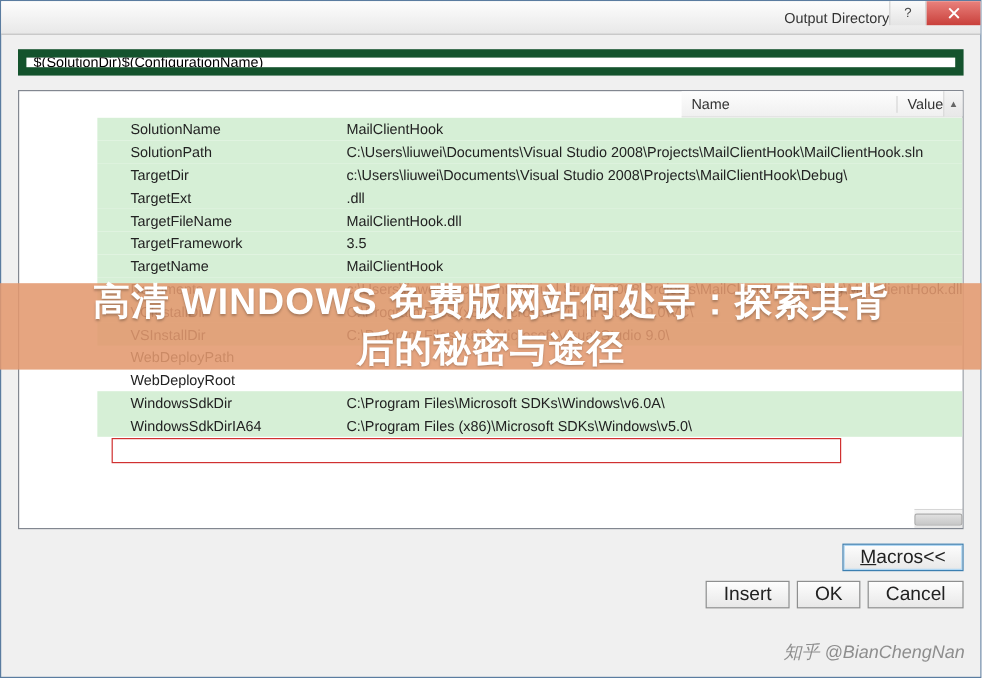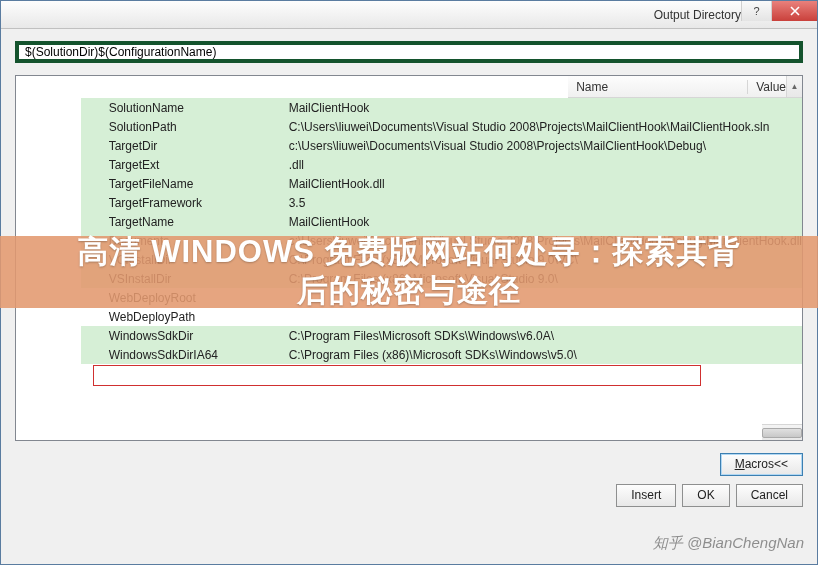--- a/index.html
+++ b/index.html
@@ -9,42 +9,42 @@
 .titlebar { height: 28px; background: linear-gradient(#fdfdfd, #e8e8e8); display: flex; align-items: center; padding-left: 8px; border-bottom: 1px solid #c0c0c0; text-align: right; }
 .titlebar-text { font-size: 12px; color: #333; flex: 1; }
 .win-btns { display: flex; height: 100%; }
 .win-btn { width: 30px; height: 20px; margin-top: 0; display: flex; align-items: center; justify-content: center; font-size: 11px; color: #444; border-left: 1px solid #d0d0d0; background: linear-gradient(#fafafa,#e4e4e4); }
 .win-btn.help { border-radius: 0; }
 .win-btn.close { width: 46px; background: linear-gradient(#e9817c,#c9403b); color: #fff; }
 .win-btn.close svg { width: 10px; height: 10px; }
 
 .content { flex: 1; padding: 12px 14px 10px 14px; display: flex; flex-direction: column; gap: 12px; }
 
-.input-row input { width: 100%; height: 22px; padding: 2px 6px; border: 4px solid #14532d; font-size: 12px; font-family: inherit; background: #fff; }
+.input-row input { width: 100%; height: 22px; padding: 2px 6px; border: 7px solid #14532d; font-size: 12px; font-family: inherit; background: #fff; }
 
 .list-wrap { border: 1px solid #828790; background: #fff; height: 366px; display: flex; flex-direction: column; align-items: flex-end; }
 .list-header { display: flex; background: linear-gradient(#fdfdfd,#f0f0f0); border-bottom: 1px solid #d6d6d6; height: 22px; align-items: center; }
 .col-name { width: 180px; padding-left: 8px; border-right: 1px solid #d6d6d6; font-size: 12px; color: #333; }
 .col-value { flex: 1; padding-left: 8px; font-size: 12px; color: #333; }
 .scroll-ind { width: 16px; background: linear-gradient(#f4f4f4,#e8e8e8); border-left: 1px solid #d6d6d6; height: 100%; display:flex; align-items:center; justify-content:center; font-size:8px; color:#666; }
 
 .list-body { flex: 1; overflow: hidden; position: relative; background: #fff; }
 .rows { }
 .row { display: flex; height: 19px; align-items: center; font-size: 12px; color: #222; }
 .row.green { background: #d6efd6; }
 .row .c1 { width: 180px; padding-left: 8px; overflow: hidden; white-space: nowrap; text-overflow: ellipsis; margin-left: 20px; }
 .row .c2 { flex: 1; padding-left: 8px; overflow: hidden; white-space: nowrap; text-overflow: ellipsis; }
 .highlight-rect { position: absolute; left: 12px; top: 267px; width: 608px; height: 21px; border: 1.5px solid #d03030; pointer-events: none; }
 
 .hscroll { height: 16px; background: linear-gradient(#f4f4f4,#e8e8e8); border-top: 1px solid #d6d6d6; display:flex; align-items:center; justify-content:center; }
 .hscroll .thumb { width: 40px; height: 10px; background: linear-gradient(#e0e0e0,#c8c8c8); border:1px solid #aaa; border-radius:2px; }
 
 .button-rows { display: flex; flex-direction: column; align-items: flex-end; gap: 8px; }
 .btn-row { display: flex; gap: 6px; }
-.btn { height: 23px; padding: 3px 14px; background: linear-gradient(#fdfdfd,#e8e8e8); border: 1px solid #8e8f8f; font-size: 12px; color: #222; display:flex; align-items:flex-start; justify-content:center; cursor:pointer; }
+.btn { height: 23px; padding: 3px 14px; background: linear-gradient(#fdfdfd,#e8e8e8); border: 1px solid #8e8f8f; font-size: 16px; color: #222; display:flex; align-items:center; justify-content:center; cursor:pointer; }
 .btn.default { border: 1px solid #3c7fb1; box-shadow: 0 0 0 1px #b0d7f3 inset; }
 .btn .ul { text-decoration: underline; }
 
 .overlay-bar { position: absolute; left: 0; right: 0; top: 236px; height: 72px; background: rgba(226,152,110,0.88); display: flex; align-items: center; justify-content: center; pointer-events: none; }
 .overlay-text { color: #fff; font-size: 31px; font-weight: 700; letter-spacing: 1px; text-align: center; line-height: 1.25; text-shadow: 0 1px 2px rgba(0,0,0,.25); font-family: "Microsoft YaHei", sans-serif; }
 
 .watermark { position: absolute; right: 14px; bottom: 12px; color: rgba(60,60,60,0.55); font-size: 15px; font-style: italic; font-family: "Microsoft YaHei", sans-serif; pointer-events:none; }
 </style>
 </head>
 <body>
@@ -111,25 +111,25 @@
             </div>
             <div class="row green">
               <div class="c1">VCInstallDir</div>
               <div class="c2">C:\Program Files (x86)\Microsoft Visual Studio 9.0\VC\</div>
             </div>
             <div class="row green">
               <div class="c1">VSInstallDir</div>
               <div class="c2">C:\Program Files (x86)\Microsoft Visual Studio 9.0\</div>
             </div>
             <div class="row">
-              <div class="c1">WebDeployRoot</div>
+              <div class="c1">WebDeployPath</div>
               <div class="c2"></div>
             </div>
             <div class="row">
-              <div class="c1">WebDeployPath</div>
+              <div class="c1">WebDeployRoot</div>
               <div class="c2"></div>
             </div>
             <div class="row green">
               <div class="c1">WindowsSdkDir</div>
               <div class="c2">C:\Program Files\Microsoft SDKs\Windows\v6.0A\</div>
             </div>
             <div class="row green">
               <div class="c1">WindowsSdkDirIA64</div>
               <div class="c2">C:\Program Files (x86)\Microsoft SDKs\Windows\v5.0\</div>
             </div>

